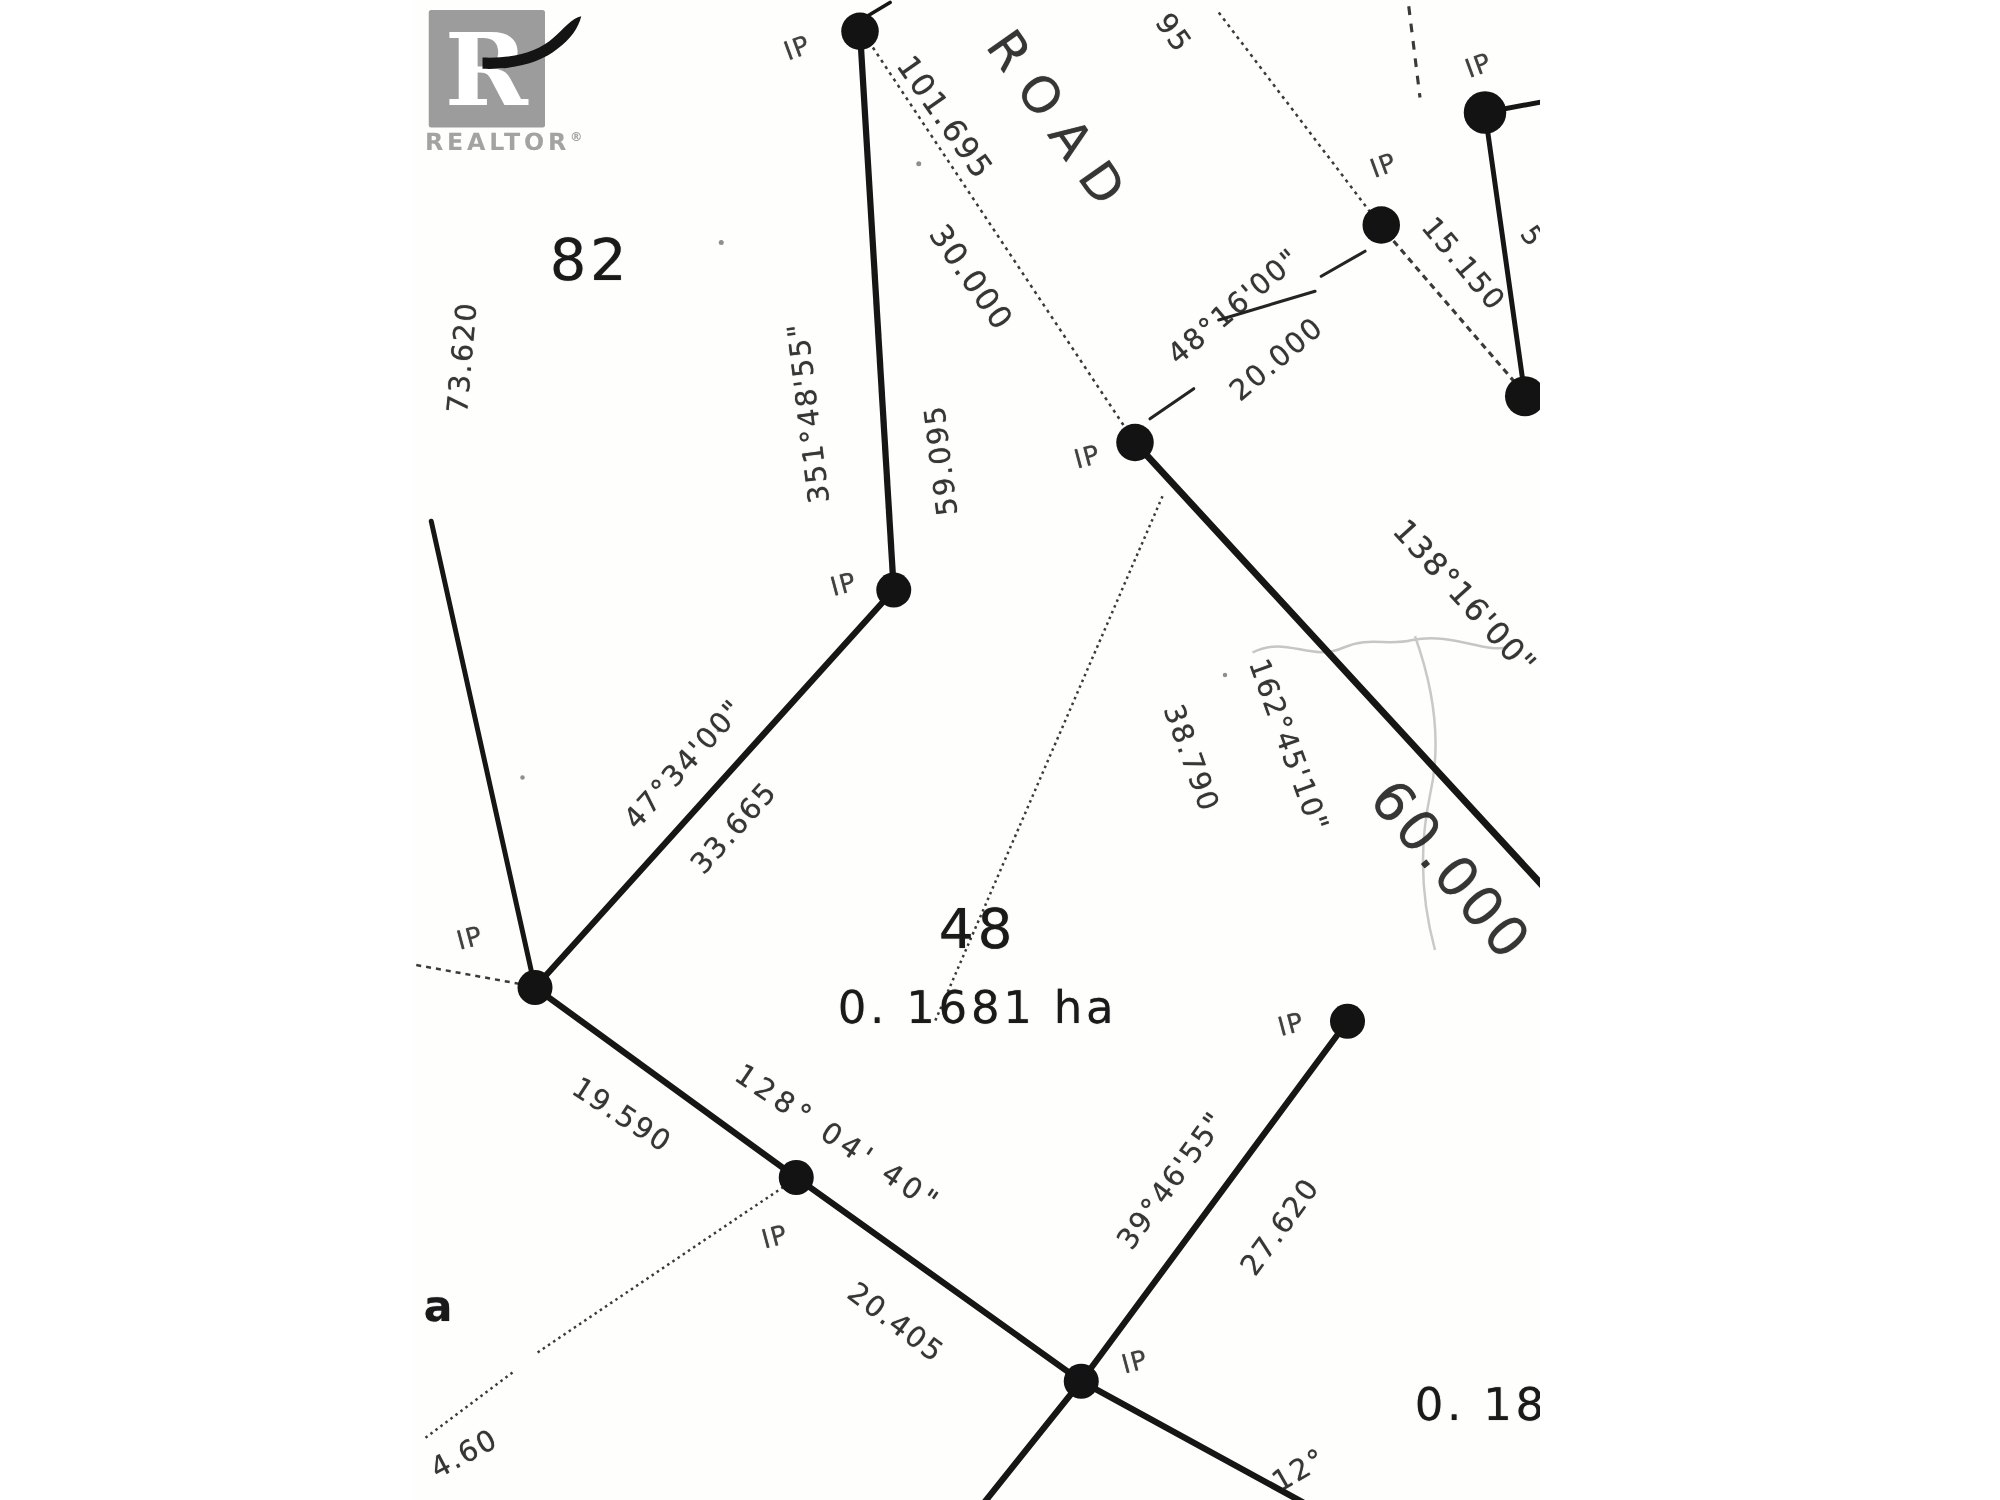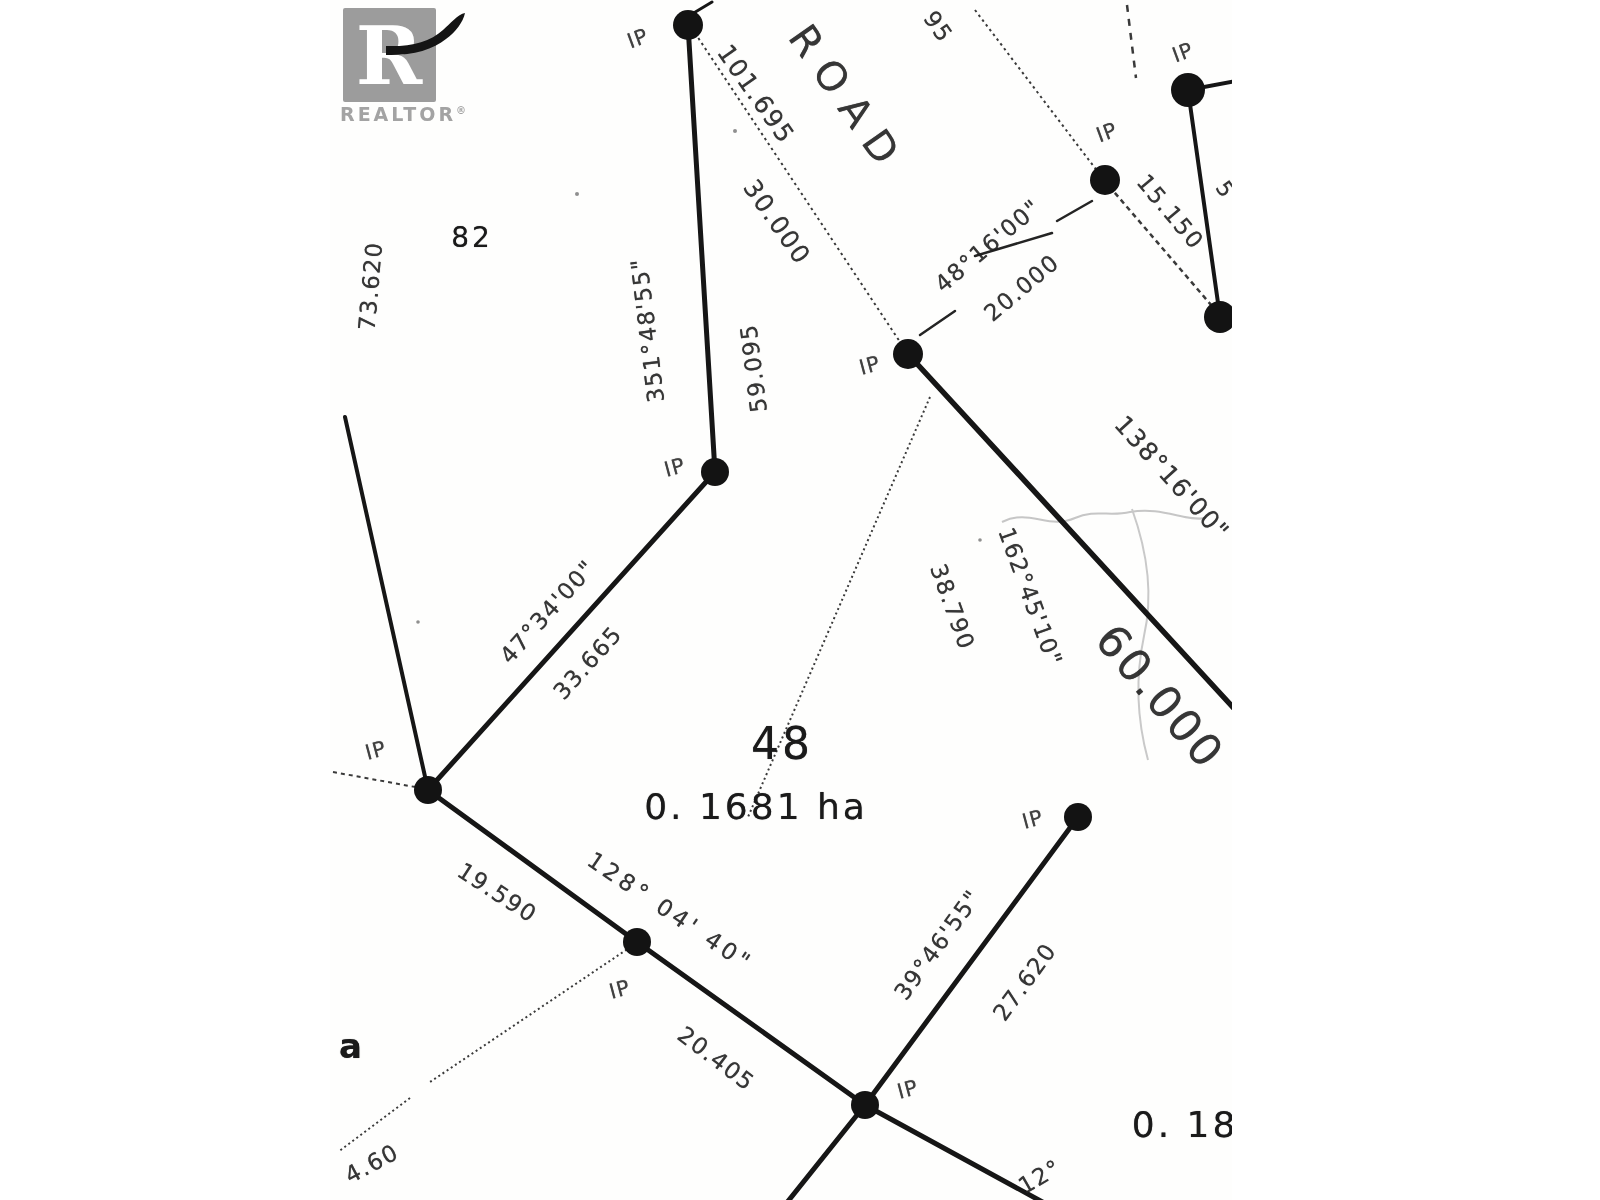--- a/index.html
+++ b/index.html
@@ -97,31 +97,31 @@
     <span class="lbl" style="left:518px;top:100px;font-size:40px;letter-spacing:14px;transform:translate(-50%,-50%) rotate(55deg);">ROAD</span>
     <span class="lbl" style="left:608px;top:27px;font-size:23px;transform:translate(-50%,-50%) rotate(55deg);">95</span>
     <span class="lbl" style="left:658px;top:246px;font-size:23px;transform:translate(-50%,-50%) rotate(-40deg);">48°16'00"</span>
     <span class="lbl" style="left:692px;top:288px;font-size:23px;transform:translate(-50%,-50%) rotate(-40deg);">20.000</span>
     <span class="lbl ip" style="left:777px;top:133px;transform:translate(-50%,-50%) rotate(-20deg);">IP</span>
     <span class="lbl" style="left:840px;top:212px;font-size:23px;transform:translate(-50%,-50%) rotate(50deg);">15.150</span>
     <span class="lbl ip" style="left:853px;top:53px;transform:translate(-50%,-50%) rotate(-20deg);">IP</span>
     <span class="lbl ip" style="left:540px;top:366px;transform:translate(-50%,-50%) rotate(-15deg);">IP</span>
     <span class="lbl" style="left:318px;top:330px;font-size:23px;transform:translate(-50%,-50%) rotate(-97deg);">351°48'55"</span>
     <span class="lbl" style="left:424px;top:368px;font-size:23px;transform:translate(-50%,-50%) rotate(-97deg);">59.095</span>
-    <span class="lbl lot" style="left:142px;top:208px;font-size:28px;transform:translate(-50%,-50%);margin-top:30px;">82</span>
+    <span class="lbl lot" style="left:142px;top:208px;font-size:46px;transform:translate(-50%,-50%);">82</span>
     <span class="lbl" style="left:41px;top:286px;font-size:23px;transform:translate(-50%,-50%) rotate(-85deg);">73.620</span>
     <span class="lbl" style="left:842px;top:478px;font-size:25px;transform:translate(-50%,-50%) rotate(48deg);">138°16'00"</span>
     <span class="lbl" style="left:700px;top:597px;font-size:23px;transform:translate(-50%,-50%) rotate(70deg);">162°45'10"</span>
     <span class="lbl" style="left:622px;top:607px;font-size:23px;transform:translate(-50%,-50%) rotate(70deg);">38.790</span>
     <span class="lbl" style="left:830px;top:697px;font-size:44px;letter-spacing:3px;transform:translate(-50%,-50%) rotate(50deg);">60.000</span>
     <span class="lbl ip" style="left:345px;top:468px;transform:translate(-50%,-50%) rotate(-15deg);">IP</span>
     <span class="lbl" style="left:218px;top:612px;font-size:23px;transform:translate(-50%,-50%) rotate(-48deg);">47°34'00"</span>
     <span class="lbl" style="left:258px;top:663px;font-size:23px;transform:translate(-50%,-50%) rotate(-48deg);">33.665</span>
     <span class="lbl lot" style="left:452px;top:744px;font-size:44px;transform:translate(-50%,-50%);">48</span>
-    <span class="lbl lot" style="left:426px;top:807px;font-size:36px;transform:translate(-50%,-50%);">0. 1681 ha</span>
+    <span class="lbl lot" style="left:452px;top:807px;font-size:36px;transform:translate(-50%,-50%);">0. 1681 ha</span>
     <span class="lbl ip" style="left:46px;top:751px;transform:translate(-50%,-50%) rotate(-15deg);">IP</span>
     <span class="lbl" style="left:340px;top:912px;font-size:23px;letter-spacing:4px;transform:translate(-50%,-50%) rotate(34deg);">128° 04' 40"</span>
     <span class="lbl" style="left:167px;top:893px;font-size:23px;transform:translate(-50%,-50%) rotate(33deg);">19.590</span>
     <span class="lbl ip" style="left:290px;top:990px;transform:translate(-50%,-50%) rotate(-15deg);">IP</span>
     <span class="lbl" style="left:386px;top:1059px;font-size:23px;transform:translate(-50%,-50%) rotate(37deg);">20.405</span>
     <span class="lbl ip" style="left:578px;top:1090px;transform:translate(-50%,-50%) rotate(-15deg);">IP</span>
     <span class="lbl" style="left:608px;top:945px;font-size:23px;transform:translate(-50%,-50%) rotate(-54deg);">39°46'55"</span>
     <span class="lbl" style="left:695px;top:982px;font-size:23px;transform:translate(-50%,-50%) rotate(-54deg);">27.620</span>
     <span class="lbl ip" style="left:703px;top:820px;transform:translate(-50%,-50%) rotate(-15deg);">IP</span>
     <span class="lbl lot" style="left:22px;top:1046px;font-size:34px;font-weight:bold;transform:translate(-50%,-50%);">a</span>

